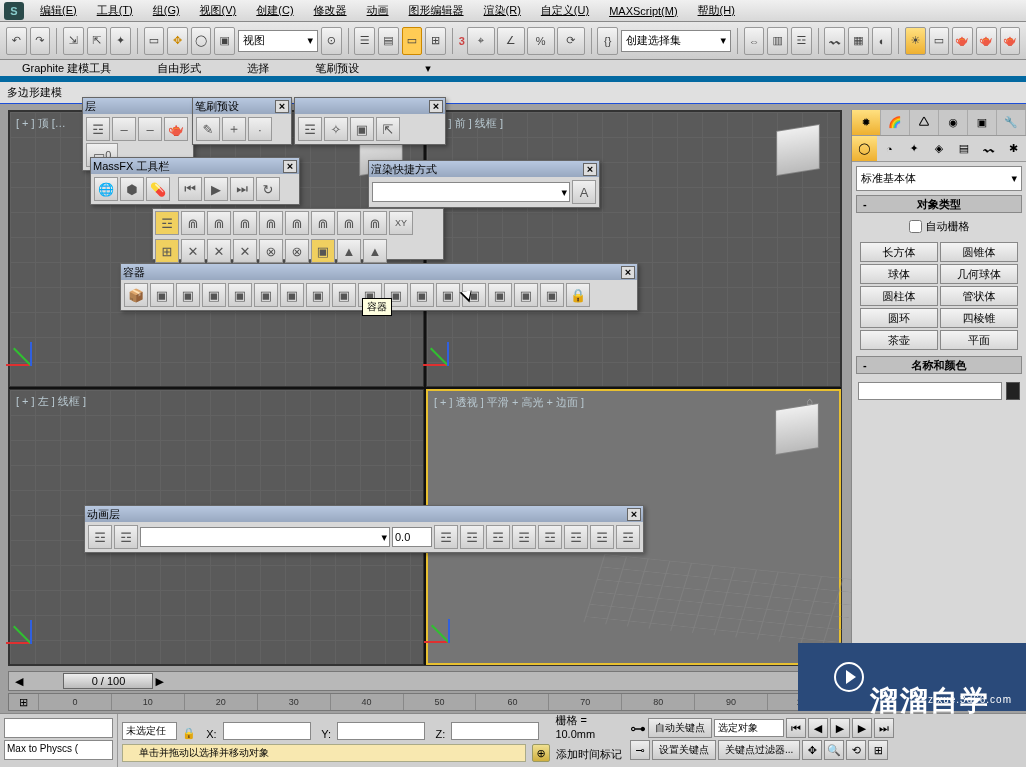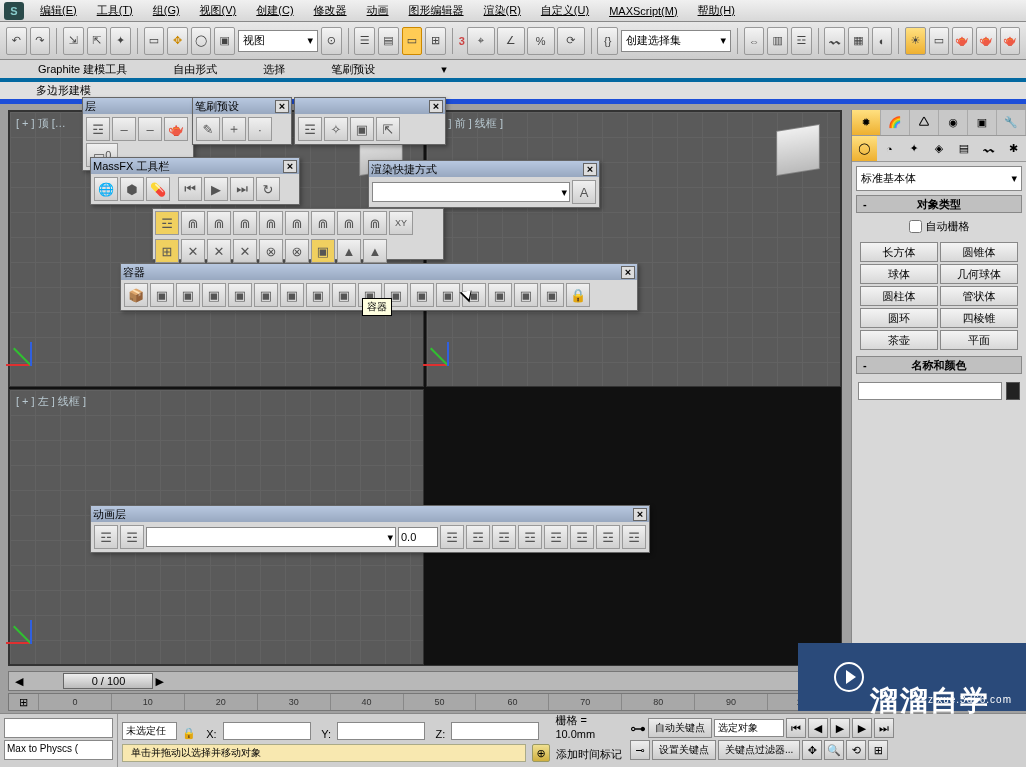--- a/index.html
+++ b/index.html
@@ -8,23 +8,23 @@
 .menubar { height: 22px; background: linear-gradient(#f0f0f0,#d8d8d8); display: flex; align-items: center; padding-left: 30px; border-bottom: 1px solid #888; }
 .menubar .logo { position: absolute; left: 4px; top: 2px; width: 20px; height: 18px; background: #2a4a4a; border-radius: 3px; display:flex; align-items:center; justify-content:center; color:#8cc; font-weight:bold; }
 .menubar .mi { padding: 0 10px; cursor: pointer; text-decoration: underline; }
 
 .maintoolbar { height: 38px; background: linear-gradient(#e8e8e8,#cccccc); border-bottom: 1px solid #888; display: flex; align-items: center; padding: 2px 6px; gap: 3px; }
 .tb-btn { width: 28px; height: 28px; background: linear-gradient(#f4f4f4,#d0d0d0); border: 1px solid #999; border-radius: 2px; display:flex; align-items:center; justify-content:center; color:#444; cursor:pointer; }
 .tb-btn.active { background: #ffcc55; border-color:#cc8800; }
 .tb-sep { width: 1px; height: 26px; background: #999; margin: 0 3px; }
 .tb-combo { height: 22px; background: #fff; border: 1px solid #888; padding: 0 4px; min-width: 80px; display:flex; align-items:center; justify-content:space-between; }
 
-.ribbon-tabs { height: 22px; background: #d8d8d8; border-bottom: 4px solid #0369a1; display:flex; align-items:center; padding-left:30px; gap: 30px; }
+.ribbon-tabs { height: 22px; background: #d8d8d8; border-bottom: 6px solid #0369a1; display:flex; align-items:center; padding-left:14px; gap: 30px; }
 .ribbon-tabs .rt { padding: 2px 8px; }
-.ribbon-sub { height: 22px; background: #e0e0e0; border-bottom: 5px solid #1d4ed8; display:flex; align-items:center; padding-left:36px; }
+.ribbon-sub { height: 22px; background: #e0e0e0; border-bottom: 1px solid #1d4ed8; display:flex; align-items:center; padding-left:7px; }
 
 .viewports { position: absolute; left: 8px; top: 110px; width: 834px; height: 556px; display: grid; grid-template: 1fr 1fr / 1fr 1fr; gap: 2px; background:#111; border:1px solid #333; }
 .vp { background: #5a5a5a; position: relative; border: 1px solid #333; }
 .vp.active { border: 2px solid #e8c030; }
 .vp-label { position:absolute; left:6px; top:4px; color:#b8c8d0; font-size:11px; }
 .vp-grid { position:absolute; inset:0; background-image: linear-gradient(#6a6a6a 1px, transparent 1px), linear-gradient(90deg, #6a6a6a 1px, transparent 1px); background-size: 25px 25px; opacity:.5; }
 .vp-grid.persp { background-image: none; }
 .vp-grid.persp::before { content:""; position:absolute; left:40%; top:55%; width:260px; height:120px; transform: rotateX(55deg) rotateZ(10deg); background-image: linear-gradient(#888 1px, transparent 1px), linear-gradient(90deg, #888 1px, transparent 1px); background-size: 22px 22px; }
 .vp .axis { position:absolute; left:14px; bottom:14px; width:40px; height:40px; }
 .vp .axis .ax { position:absolute; left:6px; bottom:6px; width:2px; height:24px; transform-origin:bottom left; }
@@ -56,21 +56,21 @@
 
 .statusbar { position:absolute; left:0; bottom:0; width:1026px; height:54px; background:#d0d0d0; border-top:1px solid #888; display:flex; }
 .status-left { width:118px; border-right:1px solid #999; padding:4px; }
 .status-left .scr { height:20px; background:#fff; border:1px solid #888; margin-bottom:2px; font-size:10px; padding:2px; }
 .status-mid { flex:1; padding:4px; }
 .status-row { display:flex; align-items:flex-end; gap:6px; height:22px; }
 .coord-lbl { width:16px; text-align:right; }
 .coord-in { width:88px; height:18px; background:#fff; border:1px solid #888; }
 .sel-combo { width:60px; height:18px; background:#fff; border:1px solid #888; display:flex; align-items:center; padding:0 3px; font-size:10px; }
 .lock-icn { width:18px; height:18px; background:linear-gradient(#f0e090,#d0b040); border:1px solid #996; border-radius:2px; display:flex; align-items:center; justify-content:center; }
-.prompt-bar { flex:1; height:18px; background:#f8e8b0; border:1px solid #aa8; padding:0 8px; line-height:16px; font-size:10px; }
+.prompt-bar { flex:1; height:18px; background:#f8e8b0; border:1px solid #aa8; padding:0 16px; line-height:16px; font-size:10px; }
 .status-right { width:400px; padding:4px; display:flex; flex-direction:column; gap:2px; }
 .anim-ctrl { display:flex; gap:2px; align-items:center; }
 .anim-btn { width:20px; height:20px; background:linear-gradient(#eee,#ccc); border:1px solid #888; display:flex; align-items:center; justify-content:center; }
 .akey-btn { height:20px; padding:0 6px; background:linear-gradient(#eee,#ccc); border:1px solid #888; font-size:10px; line-height:18px; }
 .akey-combo { height:18px; background:#fff; border:1px solid #888; padding:0 3px; font-size:10px; min-width:70px; display:flex; align-items:center; }
 
 
 .ftb { position:absolute; background:#d8d8d8; border:1px solid #666; box-shadow:2px 2px 4px rgba(0,0,0,.3); }
 .ftb-title { height:16px; background:linear-gradient(#b8c8e0,#98a8c0); display:flex; align-items:center; justify-content:space-between; padding:0 2px; font-size:10px; }
 .ftb-title .x { width:14px; height:13px; background:#ddd; border:1px solid #666; text-align:center; line-height:10px; font-weight:bold; cursor:pointer; }
@@ -198,20 +198,31 @@
   </div>
   <div class="vp">
     <div class="vp-grid"></div>
     <div class="vp-label">[ + ] 左 ] 线框 ]</div>
     <div class="axis">
         <div class="ax x"></div>
         <div class="ax y"></div>
         <div class="ax z"></div>
       </div>
   </div>
+  <div class="vp active" style="background:#757575">
+    <div class="vp-grid persp"></div>
+    <div class="vp-label">[ + ] 透视 ] 平滑 + 高光 + 边面 ]</div>
+    <div class="axis">
+        <div class="ax x"></div>
+        <div class="ax y"></div>
+        <div class="ax z"></div>
+      </div>
+    <div class="viewcube"></div>
+    <div style="position:absolute;right:26px;top:4px;color:#aaa">⌂</div>
+  </div>
 </div>
 
 <div class="cmd-panel">
   <div class="cmd-tabs">
     <div class="ct" style="background:linear-gradient(#ffe080,#eeb030)">✹</div>
     <div class="ct">🌈</div>
     <div class="ct">🛆</div>
     <div class="ct">◉</div>
     <div class="ct">▣</div>
     <div class="ct">🔧</div>
@@ -432,21 +443,21 @@
     <div class="ftb-btn">▣</div>
     <div class="ftb-btn">▣</div>
     <div class="ftb-btn">▣</div>
     <div class="ftb-btn">▣</div>
     <div class="ftb-btn">▣</div>
     <div class="ftb-btn">🔒</div>
   </div>
 </div>
 <div class="tooltip" style="left:362px; top:298px">容器</div>
 
-<div class="ftb" style="left:90px; top:505px; width:560px">
+<div class="ftb" style="left:84px; top:505px; width:560px">
   <div class="ftb-title">
       <span>动画层</span>
       <div class="x">×</div>
     </div>
   <div class="ftb-body">
     <div class="ftb-btn">☲</div>
     <div class="ftb-btn">☲</div>
     <div style="flex:1;height:20px;background:#fff;border:1px solid #888;display:flex;align-items:center;justify-content:flex-end;padding:0 2px">▾</div>
     <div class="ftb-spin">
         <span>0.0</span>

